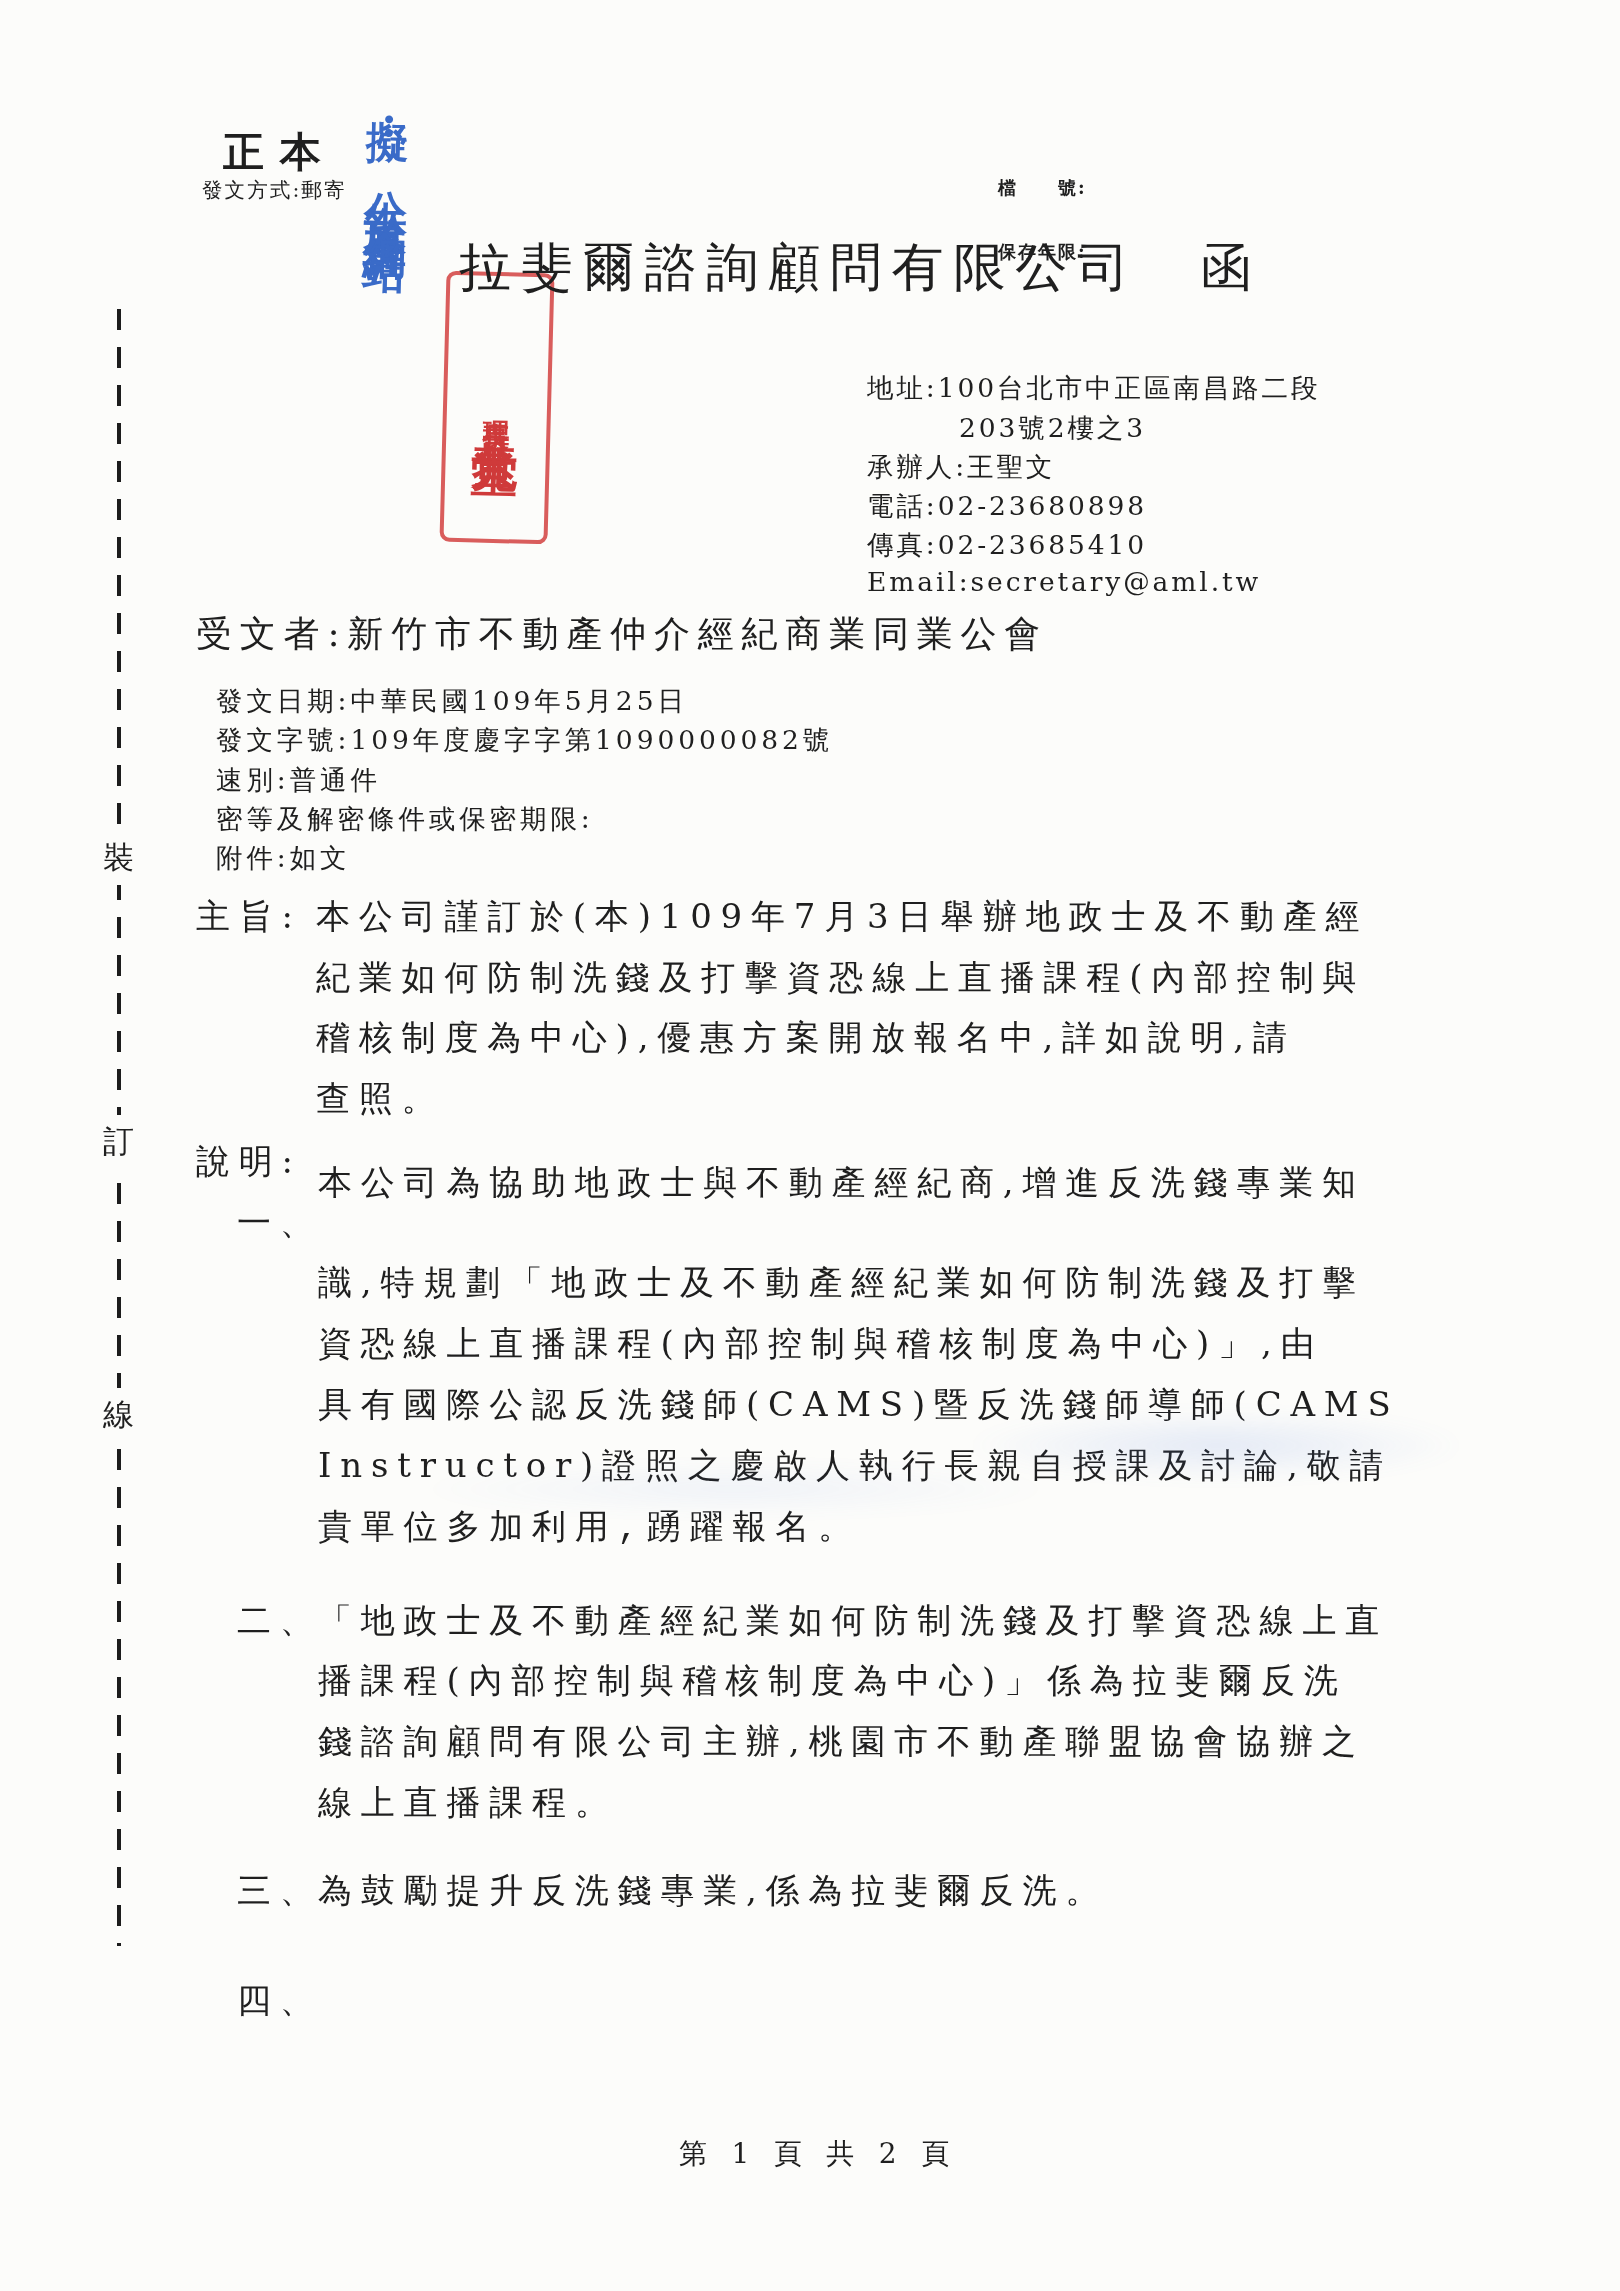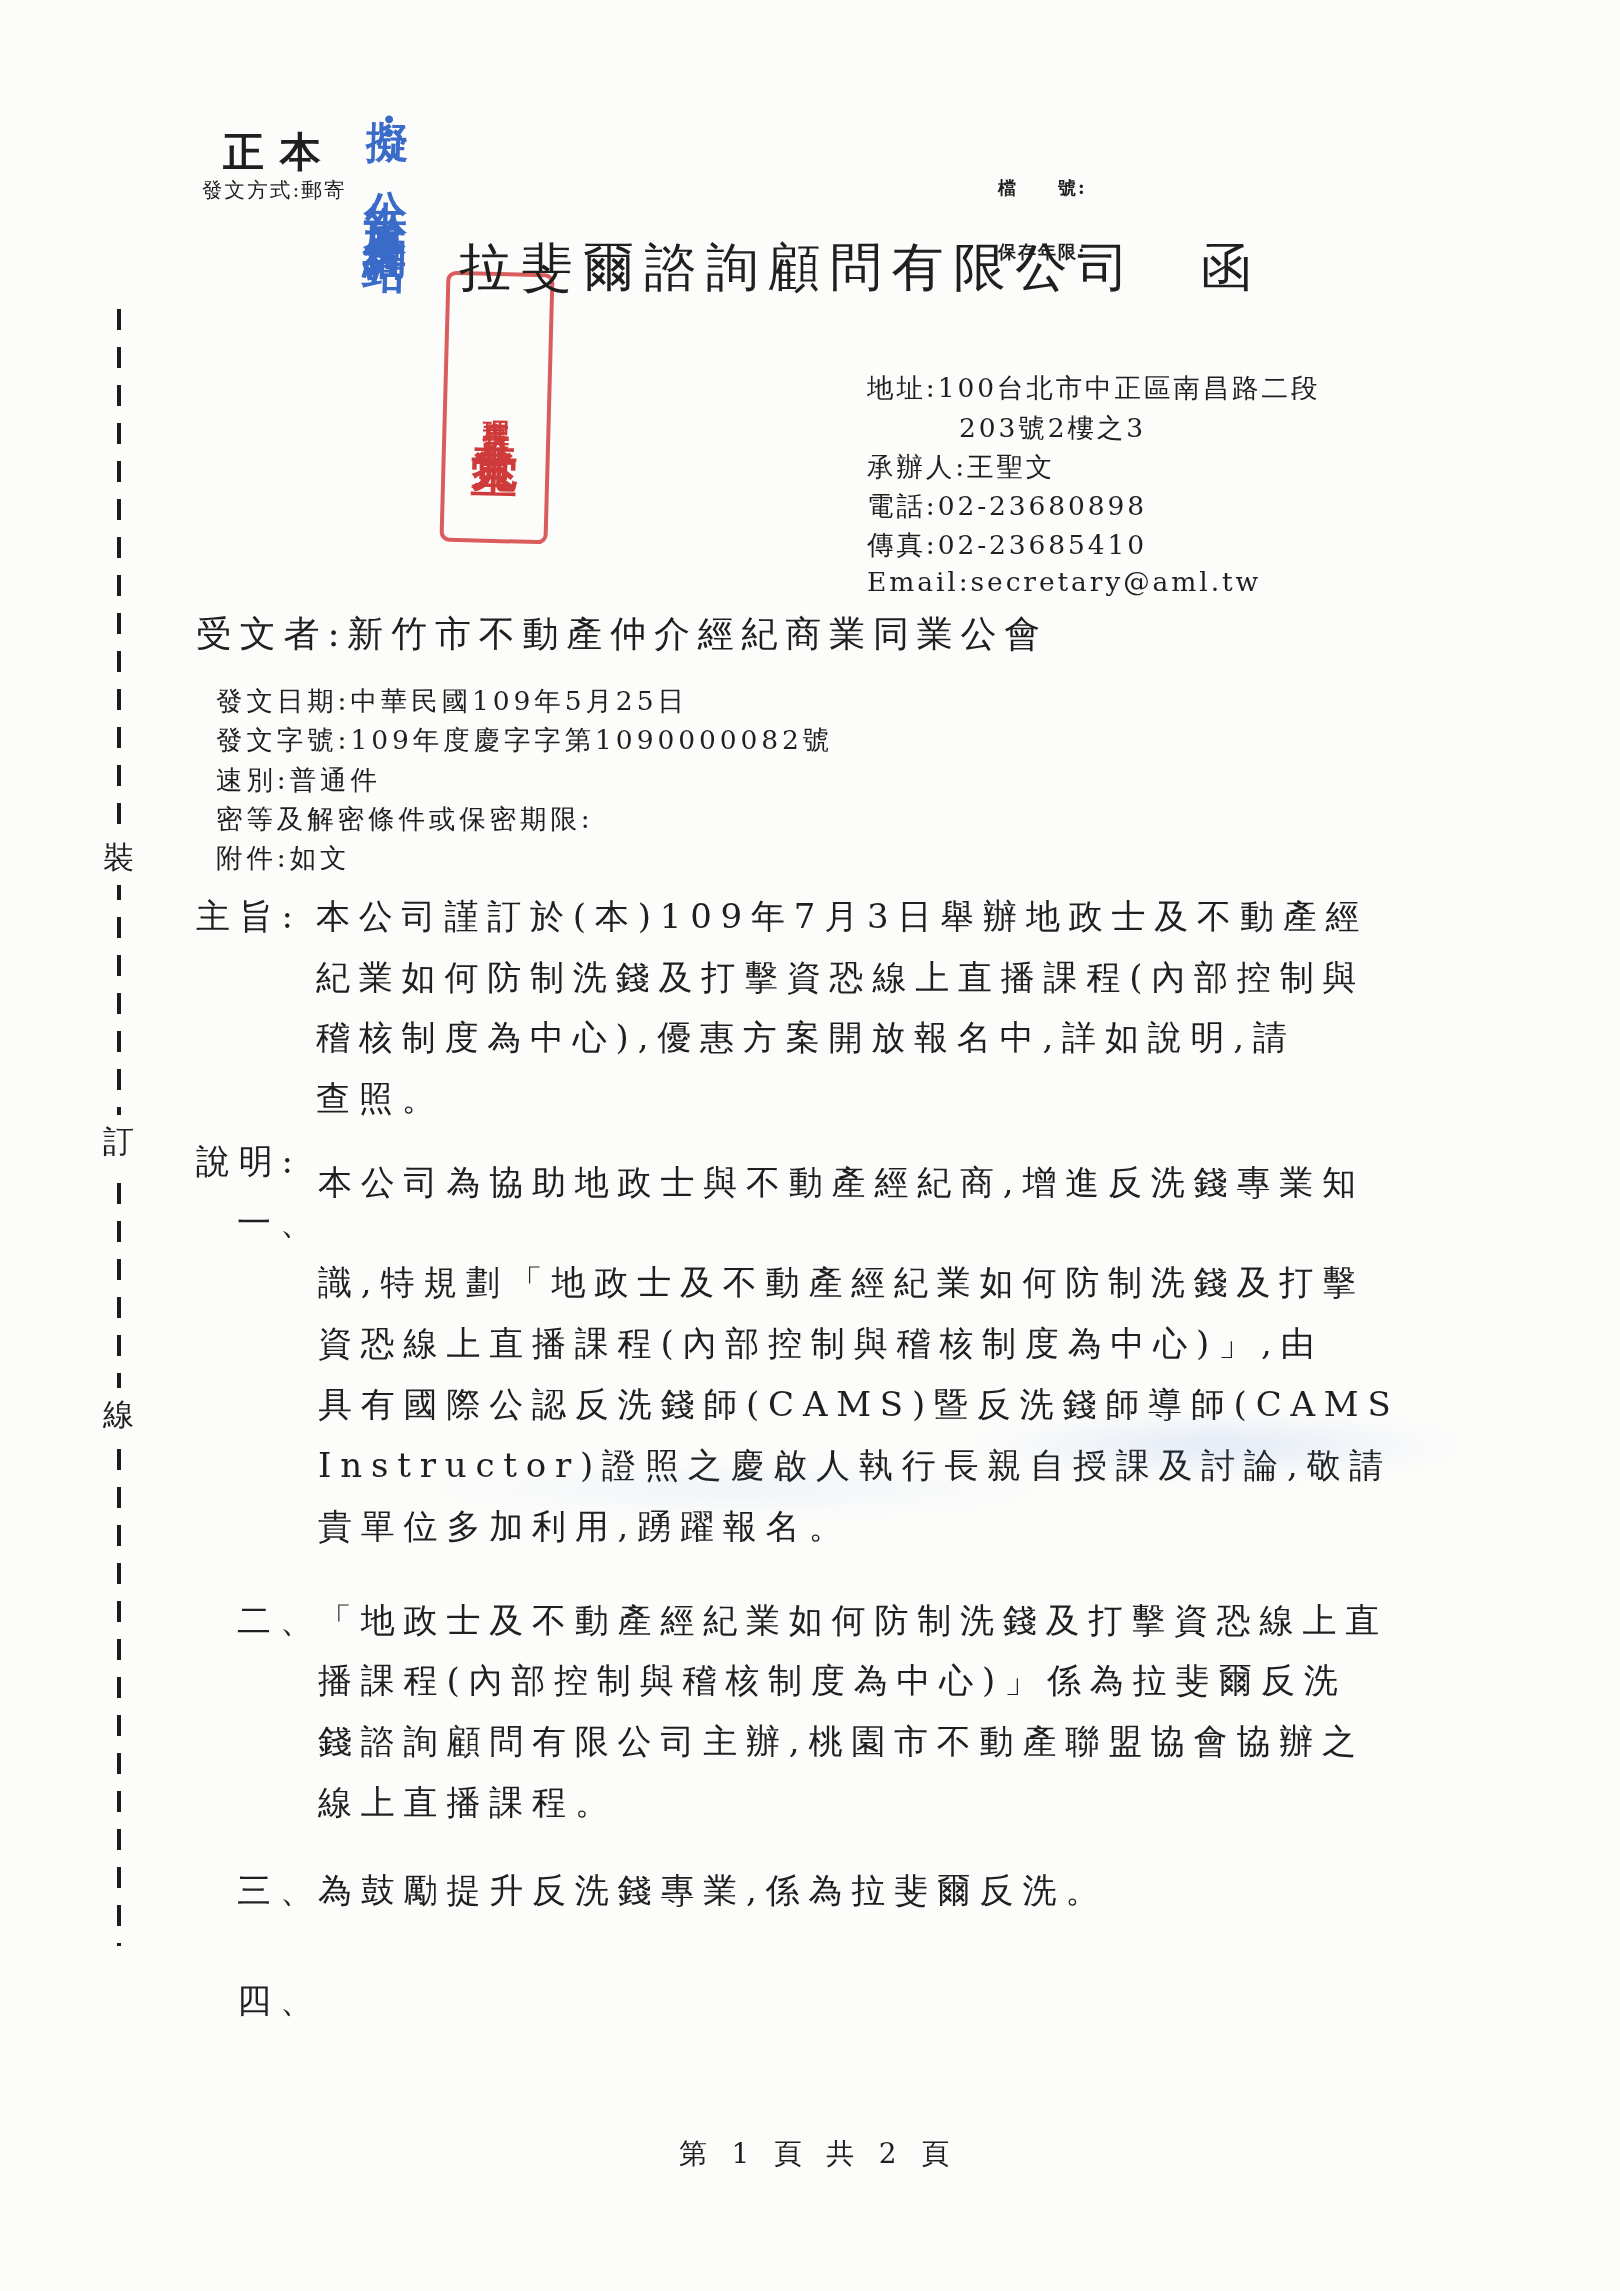--- a/index.html
+++ b/index.html
@@ -111,21 +111,21 @@
   <div class="abs body-text" style="left:316px;top:1076px;">查照。</div>
 
   <div class="abs body-text" style="left:196px;top:1139px;">說明:</div>
 
   <div class="abs body-text" style="left:237px;top:1200px;">一、</div>
   <div class="abs body-text" style="left:318px;top:1160px;">本公司為協助地政士與不動產經紀商,增進反洗錢專業知</div>
   <div class="abs body-text" style="left:318px;top:1260px;">識,特規劃「地政士及不動產經紀業如何防制洗錢及打擊</div>
   <div class="abs body-text" style="left:318px;top:1321px;">資恐線上直播課程(內部控制與稽核制度為中心)」,由</div>
   <div class="abs body-text" style="left:318px;top:1382px;">具有國際公認反洗錢師(CAMS)暨反洗錢師導師(CAMS</div>
   <div class="abs body-text" style="left:318px;top:1443px;">Instructor)證照之慶啟人執行長親自授課及討論,敬請</div>
-  <div class="abs body-text" style="left:318px;top:1504px;">貴單位多加利用,踴躍報名。</div>
+  <div class="abs body-text" style="left:318px;top:1504px;font-family:Liberation Mono, monospace;">貴單位多加利用,踴躍報名。</div>
 
   <div class="abs body-text" style="left:237px;top:1598px;">二、</div>
   <div class="abs body-text" style="left:318px;top:1598px;">「地政士及不動產經紀業如何防制洗錢及打擊資恐線上直</div>
   <div class="abs body-text" style="left:318px;top:1658px;">播課程(內部控制與稽核制度為中心)」係為拉斐爾反洗</div>
   <div class="abs body-text" style="left:318px;top:1719px;">錢諮詢顧問有限公司主辦,桃園市不動產聯盟協會協辦之</div>
   <div class="abs body-text" style="left:318px;top:1780px;">線上直播課程。</div>
 
   <div class="abs body-text" style="left:237px;top:1868px;">三、</div>
   <div class="abs body-text" style="left:318px;top:1868px;">為鼓勵提升反洗錢專業,係為拉斐爾反洗。</div>
 

